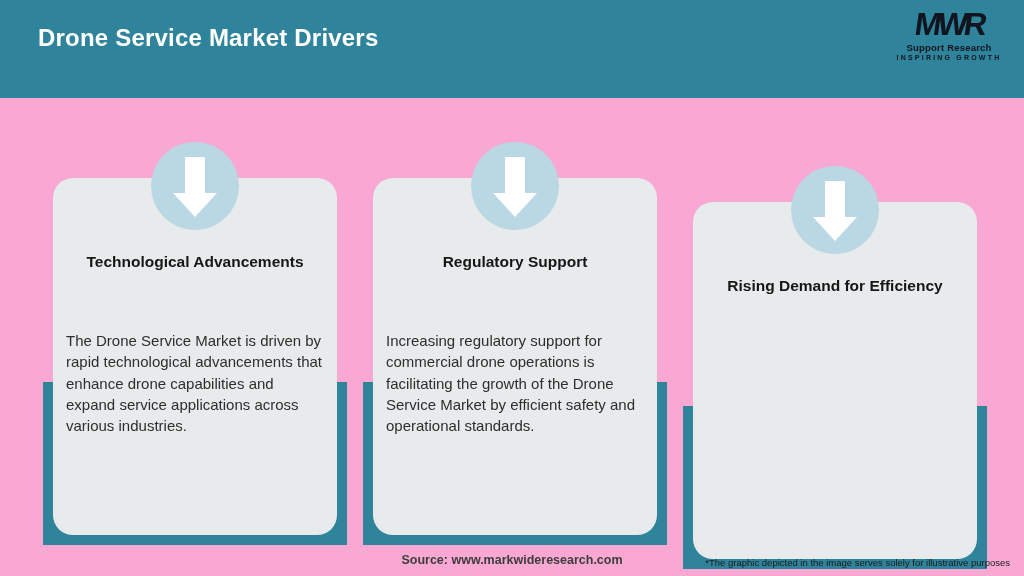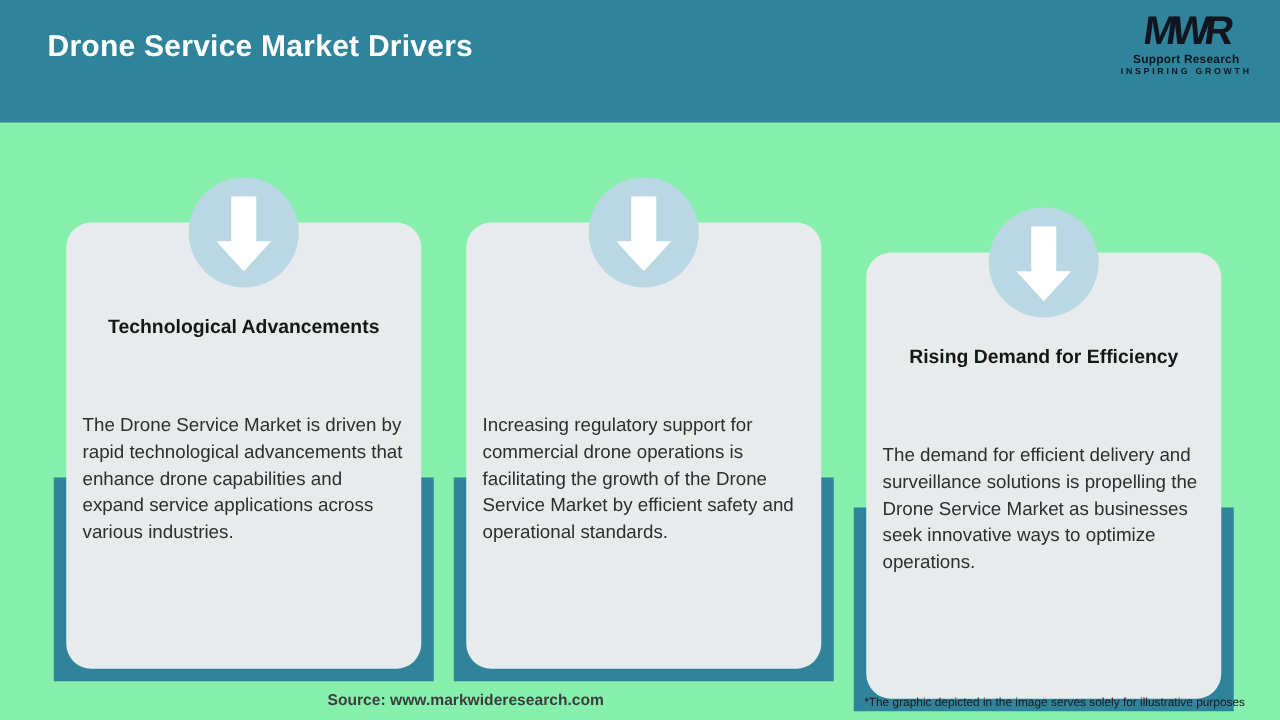--- a/index.html
+++ b/index.html
@@ -1,21 +1,21 @@
 <!DOCTYPE html>
 <html><head>
 <meta charset="utf-8">
 <style>
   * { margin: 0; padding: 0; box-sizing: border-box; }
   html, body { background: #ffffff; }
   .page {
     position: relative;
     width: 1024px;
     height: 576px;
-    background: #86efac;
+    background: #f9a8d4;
     overflow: hidden;
     font-family: "Liberation Sans", sans-serif;
   }
 
   
   .header {
     position: absolute;
     top: 0; left: 0;
     width: 1024px; height: 98px;
     background: #2f849c;
@@ -110,28 +110,28 @@
     font-size: 15px;
     line-height: 1.42;
     color: #2e2e2e;
   }
 
   
   .source {
     position: absolute;
     left: 262px; top: 553px;
     width: 500px;
-    text-align: left;
+    text-align: center;
     font-size: 12.5px;
     font-weight: bold;
     color: #3d3d3d;
   }
   .disclaimer {
     position: absolute;
-    right: 28px; top: 557px;
+    right: 14px; top: 557px;
     font-size: 9.5px;
     color: #1a1a1a;
     margin-left: 44px;
   }
 </style>
 </head>
 <body>
 
 <div class="page">
 
@@ -157,31 +157,31 @@
   </div>
 
   <div class="column col-2">
     <div class="band"></div>
     <div class="card"></div>
     <div class="circle">
       <svg class="arrow-svg" width="44" height="60" viewBox="0 0 44 60">
         <path d="M12 0 h20 v36 h12 L22 60 L0 36 h12 Z" fill="#ffffff"></path>
       </svg>
     </div>
+    <div class="card-title">Regulatory Support</div>
     <div class="card-body">Increasing regulatory support for commercial drone operations is facilitating the growth of the Drone Service Market by efficient safety and operational standards.</div>
   </div>
 
   <div class="column col-3">
     <div class="band"></div>
     <div class="card"></div>
     <div class="circle">
       <svg class="arrow-svg" width="44" height="60" viewBox="0 0 44 60">
         <path d="M12 0 h20 v36 h12 L22 60 L0 36 h12 Z" fill="#ffffff"></path>
       </svg>
     </div>
     <div class="card-title">Rising Demand for Efficiency</div>
-    <div class="card-body">The demand for efficient delivery and surveillance solutions is propelling the Drone Service Market as businesses seek innovative ways to optimize operations.</div>
   </div>
 
   <div class="source">Source: www.markwideresearch.com</div>
   <div class="disclaimer">*The graphic depicted in the image serves solely for illustrative purposes</div>
 
 </div>
 
 </body></html>

